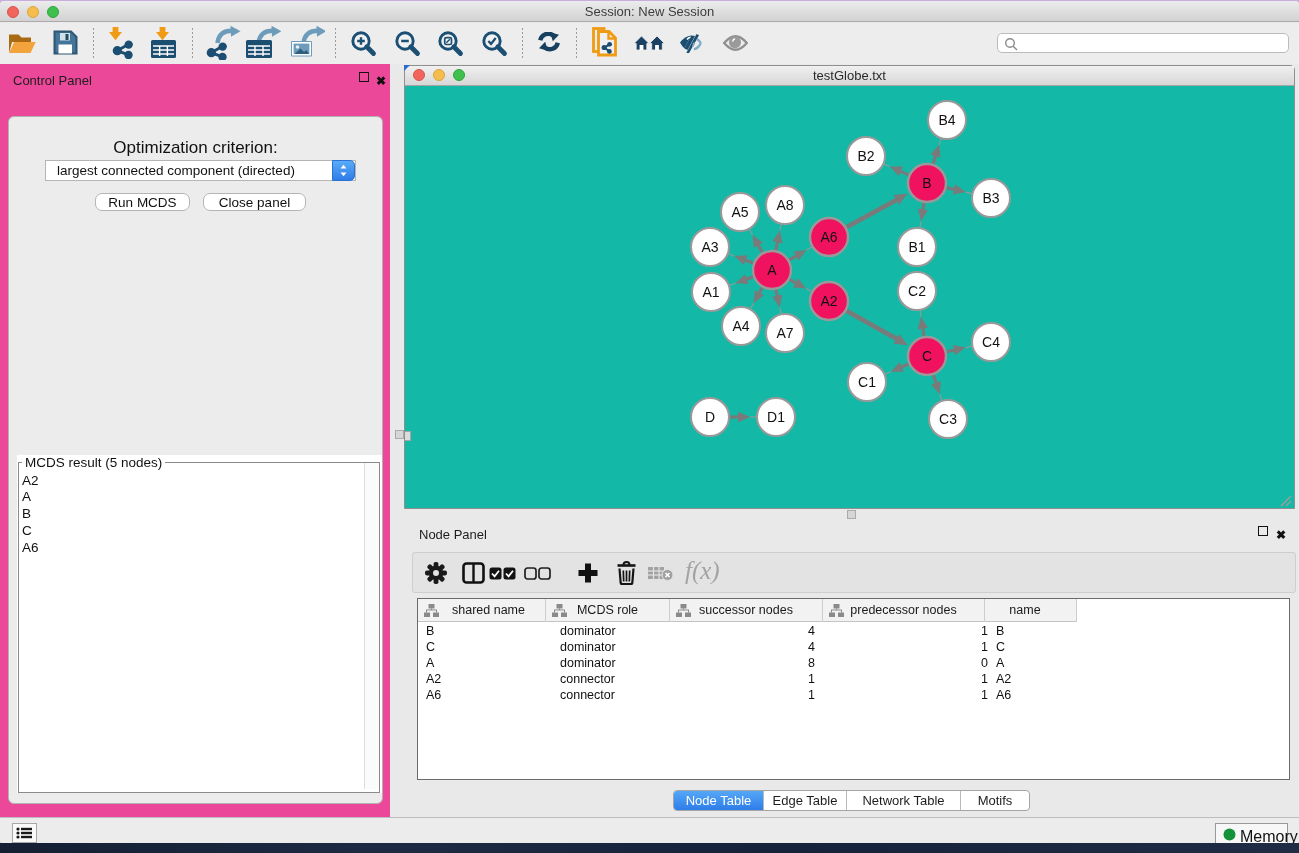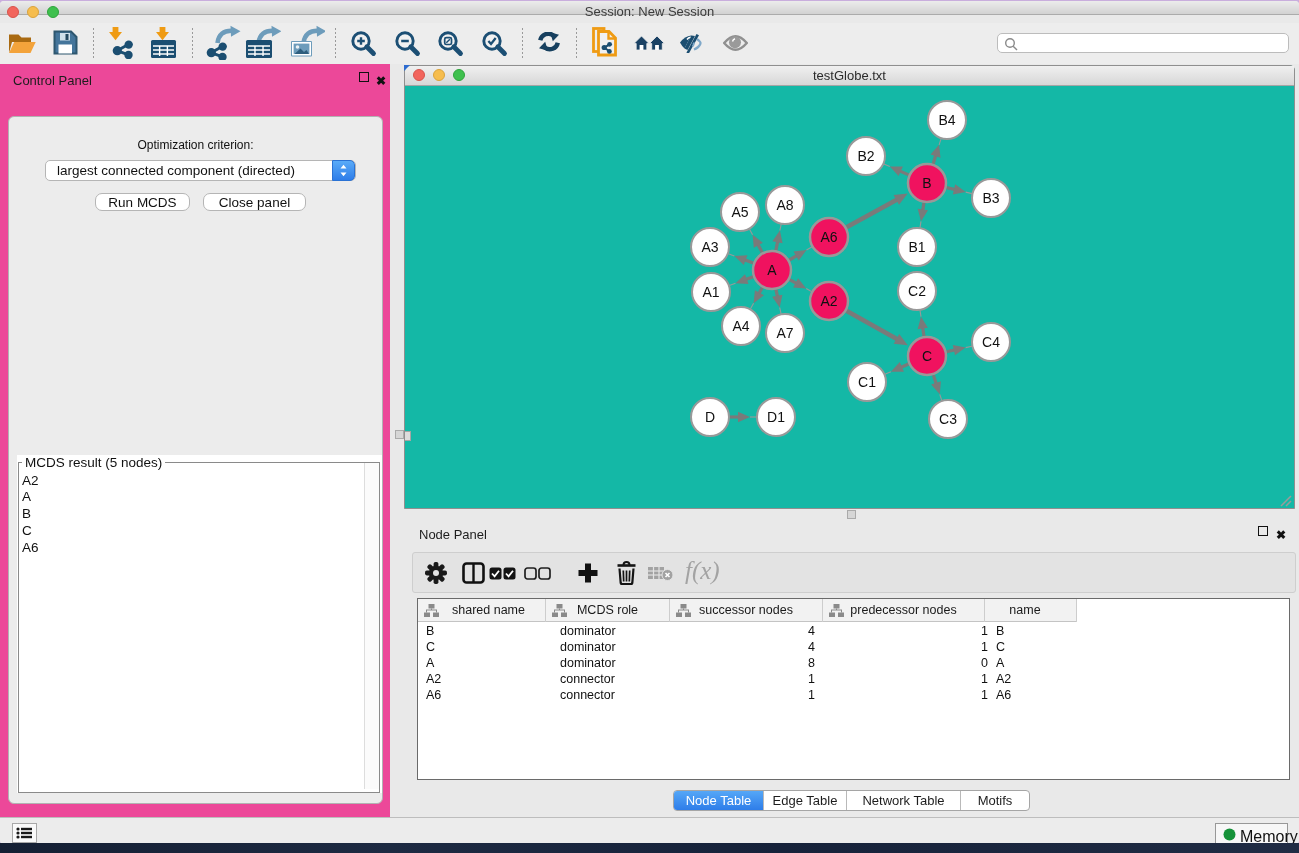--- a/index.html
+++ b/index.html
@@ -1,19 +1,19 @@
 <!DOCTYPE html>
 <html><head><meta charset="utf-8">
 <style>
 *{margin:0;padding:0;box-sizing:border-box}
 html,body{width:1299px;height:853px;overflow:hidden}
 body{font-family:"Liberation Sans",sans-serif;background:#c9aedd;position:relative}
 #deskbottom{position:absolute;left:0;bottom:0;width:1299px;height:10px;background:linear-gradient(90deg,#141f33,#1d2a42 30%,#16223a 60%,#202c44)}
 #app{position:absolute;left:0;top:1px;width:1299px;height:845px;background:#e9e9e9;border-radius:4px 4px 6px 6px;overflow:hidden}
-#titlebar{position:absolute;left:0;top:0;width:1299px;height:14px;background:linear-gradient(#ececec,#d2d2d2);border-bottom:1px solid #ababab}
+#titlebar{position:absolute;left:0;top:0;width:1299px;height:21px;background:linear-gradient(#ececec,#d2d2d2);border-bottom:1px solid #ababab}
 #titlebar .title{position:absolute;left:0;right:0;top:3px;text-align:center;font-size:13px;color:#3c3c3c}
 .tl{position:absolute;top:5px;width:12px;height:12px;border-radius:50%}
 #toolbar{position:absolute;left:0;top:22px;width:1299px;height:41px;background:#ededed}
 .tbsep{position:absolute;top:5px;height:31px;width:1px;background-image:repeating-linear-gradient(#9a9a9a 0 1.6px,transparent 1.6px 4px)}
 .ticon{position:absolute}
 #searchbox{position:absolute;left:997px;top:10px;width:292px;height:20px;background:#fff;border:1px solid #bcbcbc;border-radius:5px}
 #cpanel{position:absolute;left:0;top:63px;width:390px;height:754px;background:#ec4899}
 #cpanel .ph{position:absolute;left:13px;top:9px;font-size:13px;color:#1d1d1d}
 .panebtns{position:absolute;top:10px;font-weight:bold;color:#111;font-size:12px}
 #tabstrip{position:absolute;left:79px;top:32px;height:19px;background:#fff;border:1px solid #9b9b9b;border-radius:5px;display:flex;overflow:hidden}
@@ -215,22 +215,22 @@
           <circle cx="6" cy="6" r="4.3" fill="none" stroke="#8a8a8a" stroke-width="1.4"></circle>
           <line x1="9.2" y1="9.2" x2="13" y2="13" stroke="#8a8a8a" stroke-width="1.4"></line>
         </svg>
       </div>
     </div>
   <div id="cpanel">
     <div class="ph">Control Panel</div>
     <div class="panebtns" style="left:359px;top:8px;font-weight:normal;border:1.5px solid #111;width:10px;height:10px"></div>
     <div class="panebtns" style="left:376px">✖</div>
     <div id="cpbody">
-      <div style="position:absolute;left:0;right:0;top:21px;text-align:center;font-size:12px;color:#111">Optimization criterion:</div>
-      <div style="position:absolute;left:36px;top:43px;width:311px;height:21px;background:#fff;border:1px solid #b5b5b5;border-radius:5px">
+      <div style="position:absolute;left:0;right:0;top:21px;text-align:center;font-size:17px;color:#111">Optimization criterion:</div>
+      <div style="position:absolute;left:36px;top:43px;width:311px;height:21px;background:#fff;border:1px solid #b5b5b5;border-radius:0">
         <div style="position:absolute;left:11px;top:2px;font-size:13.5px;color:#111">largest connected component (directed)</div>
         <div style="position:absolute;right:0px;top:-1px;width:23px;height:21px;background:linear-gradient(#5aabf8,#2e7de9);border-radius:0 5px 5px 0;border:1px solid #2a72d4">
           <svg width="21" height="19" viewBox="0 0 21 19">
               <path d="M10.5 3.8 L13.5 7.4 L7.5 7.4 Z M10.5 15.2 L7.5 11.6 L13.5 11.6 Z" fill="#fff"></path>
             </svg>
         </div>
       </div>
       <div style="position:absolute;left:86px;top:76px;width:95px;height:18px;background:#fff;border:1px solid #b5b5b5;border-radius:7px;text-align:center;font-size:13.5px;color:#111;line-height:17px">Run MCDS</div>
       <div style="position:absolute;left:194px;top:76px;width:103px;height:18px;background:#fff;border:1px solid #b5b5b5;border-radius:7px;text-align:center;font-size:13.5px;color:#111;line-height:17px">Close panel</div>
       <div id="mcdsbox">

